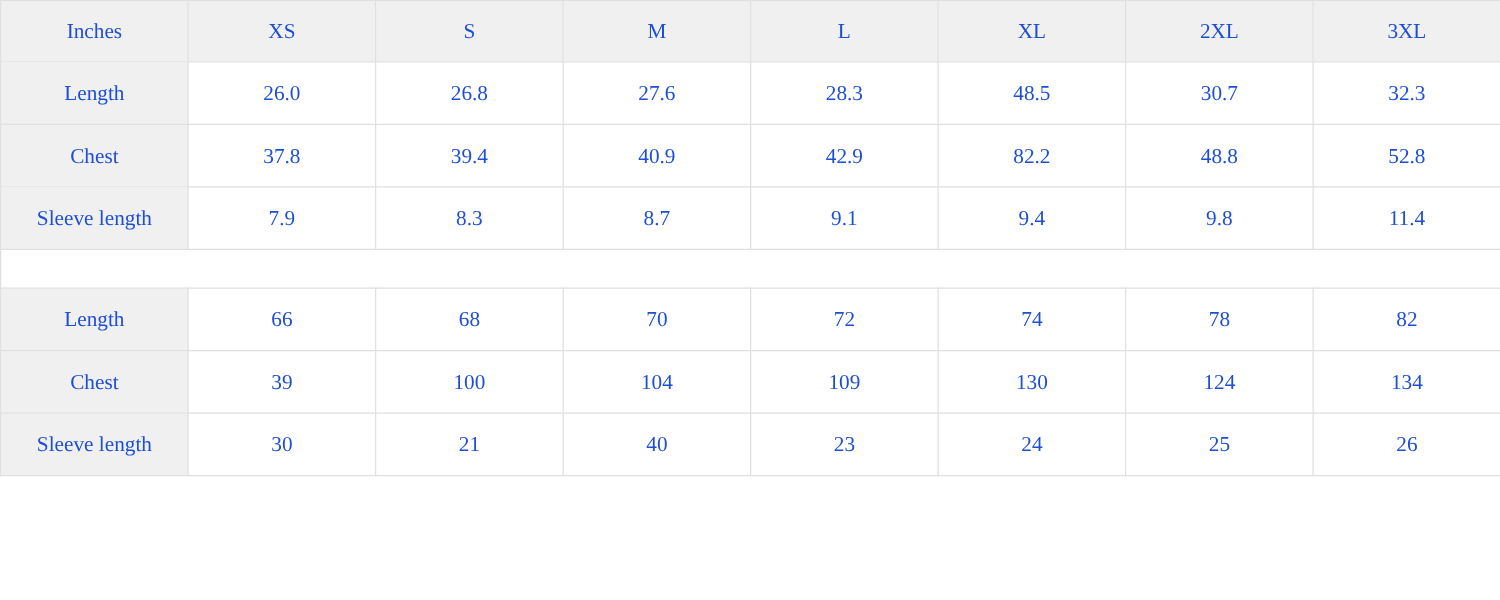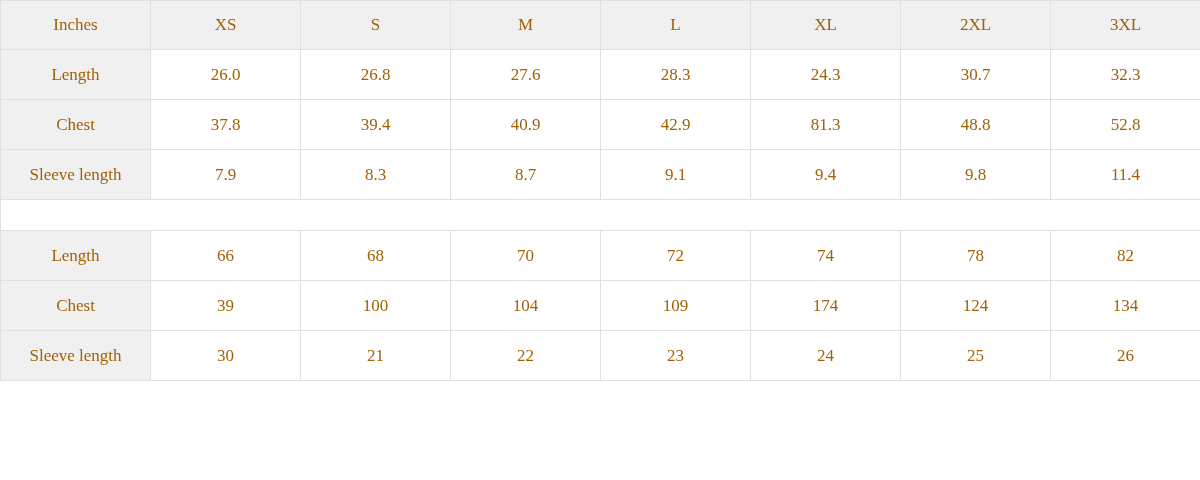--- a/index.html
+++ b/index.html
@@ -11,21 +11,21 @@
   .size-guide {
     width: 1200px;
     height: 480px;
     box-sizing: border-box;
   }
   table.size-table {
     width: 1200px;
     border-collapse: collapse;
     table-layout: fixed;
     font-size: 17px;
-    color: #a16207;
+    color: #1d4ed8;
     padding-left: 36px;
   }
   table.size-table col { width: 150px; }
   table.size-table td, table.size-table th {
     border: 1px solid #e0e0e0;
     text-align: center;
     vertical-align: middle;
     padding: 0;
     font-weight: normal;
     overflow: hidden;
@@ -73,31 +73,31 @@
       <td>XL</td>
       <td>2XL</td>
       <td>3XL</td>
     </tr>
     <tr class="data-row">
       <td class="row-label">Length</td>
       <td>26.0</td>
       <td>26.8</td>
       <td>27.6</td>
       <td>28.3</td>
-      <td>24.3</td>
+      <td>48.5</td>
       <td>30.7</td>
       <td>32.3</td>
     </tr>
     <tr class="data-row">
       <td class="row-label">Chest</td>
       <td>37.8</td>
       <td>39.4</td>
       <td>40.9</td>
       <td>42.9</td>
-      <td>81.3</td>
+      <td>82.2</td>
       <td>48.8</td>
       <td>52.8</td>
     </tr>
     <tr class="data-row">
       <td class="row-label">Sleeve length</td>
       <td>7.9</td>
       <td>8.3</td>
       <td>8.7</td>
       <td>9.1</td>
       <td>9.4</td>
@@ -118,29 +118,29 @@
       <td>74</td>
       <td>78</td>
       <td>82</td>
     </tr>
     <tr class="data-row">
       <td class="row-label">Chest</td>
       <td>39</td>
       <td>100</td>
       <td>104</td>
       <td>109</td>
-      <td>174</td>
+      <td>130</td>
       <td>124</td>
       <td>134</td>
     </tr>
     <tr class="data-row">
       <td class="row-label">Sleeve length</td>
       <td>30</td>
       <td>21</td>
-      <td>22</td>
+      <td>40</td>
       <td>23</td>
       <td>24</td>
       <td>25</td>
       <td>26</td>
     </tr>
 
   </tbody>
     </table>
 </div>
 

